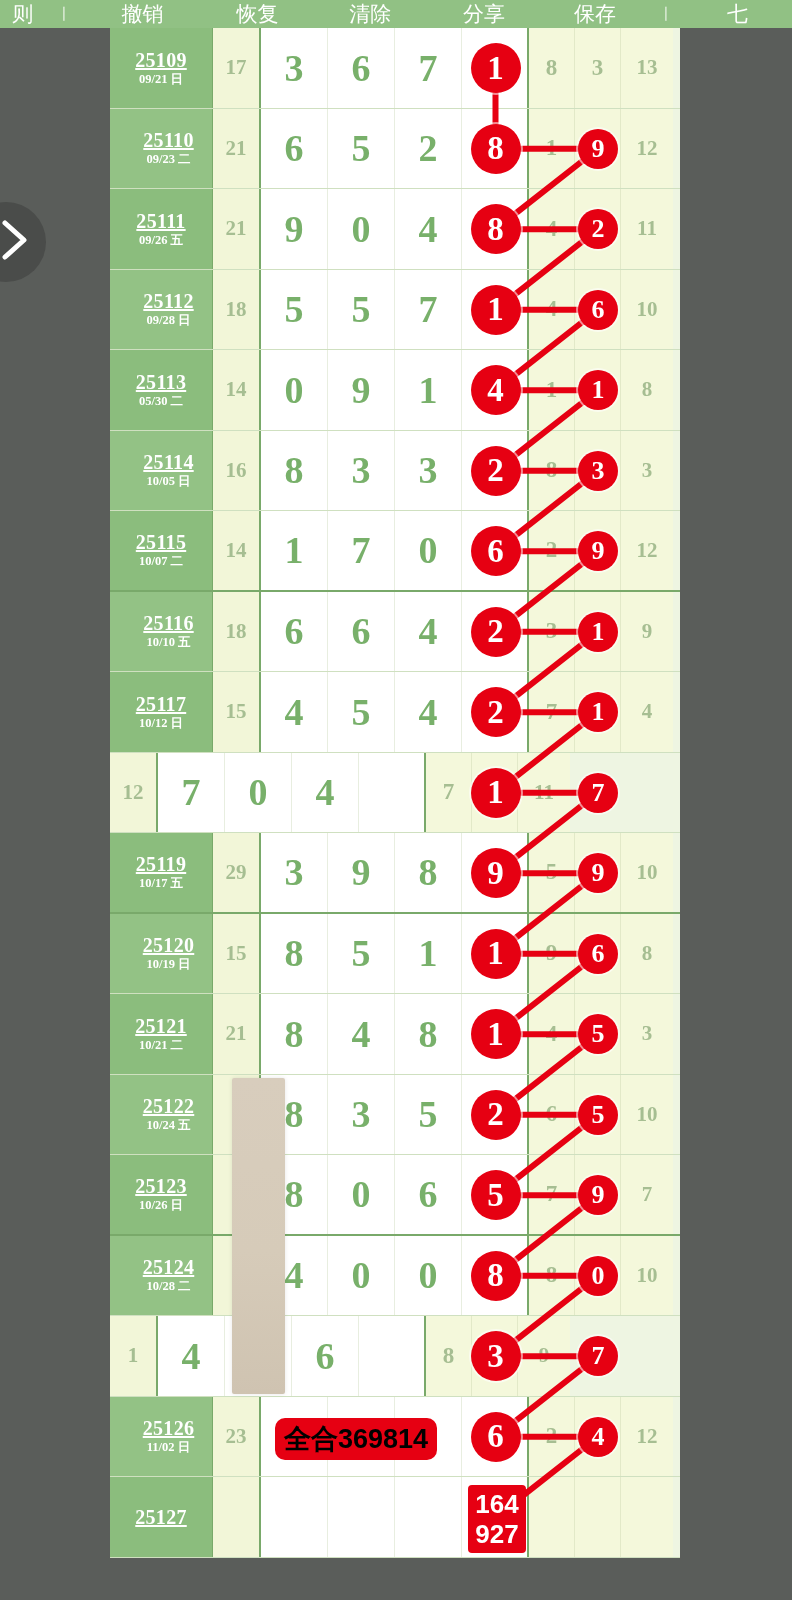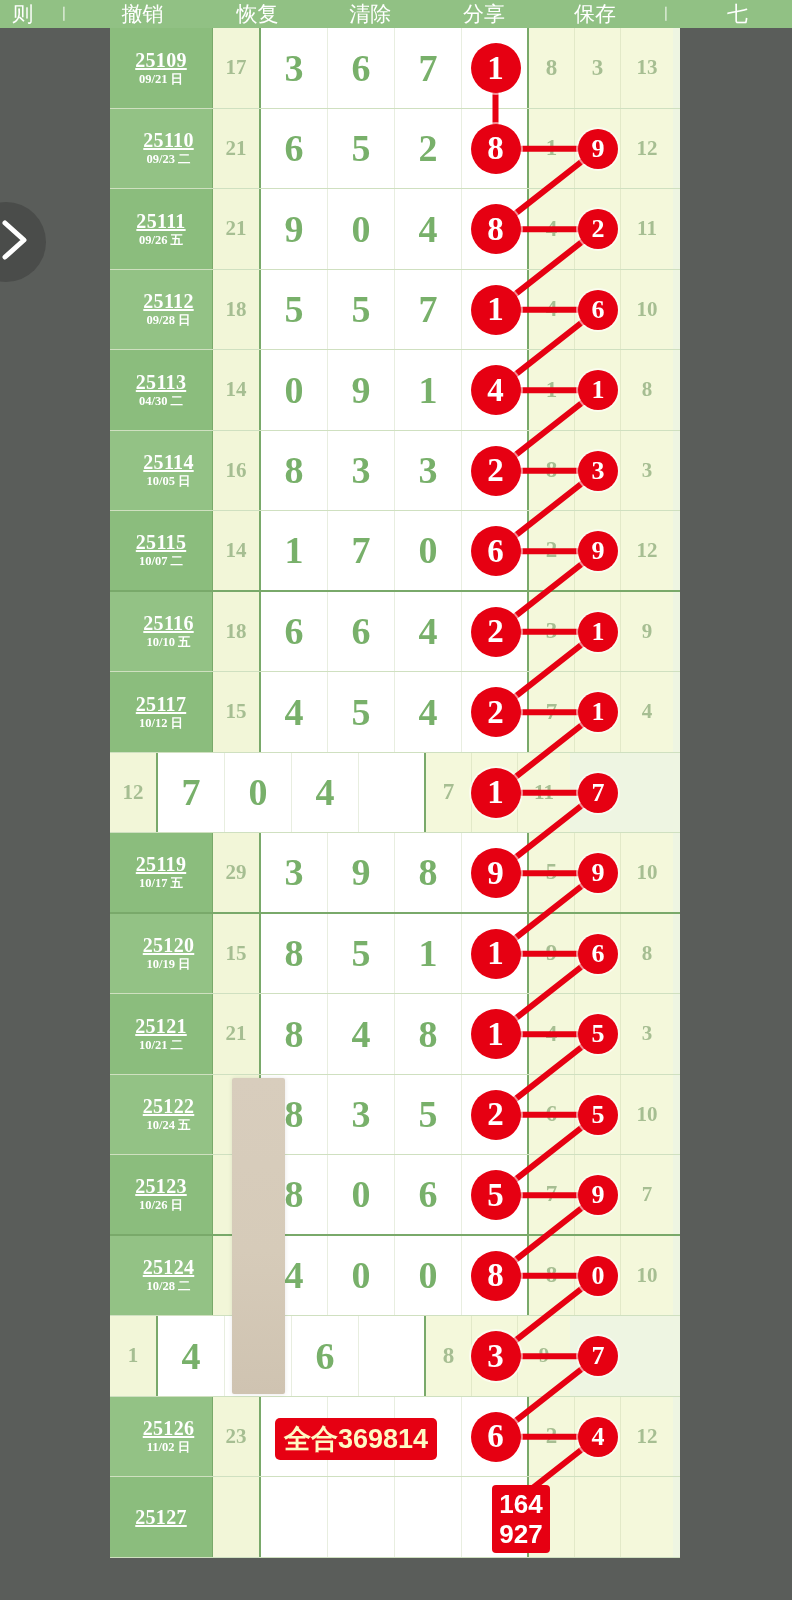--- a/index.html
+++ b/index.html
@@ -107,23 +107,23 @@
     font-family:"Liberation Serif","DejaVu Serif",serif;
   }
   .ball.small{width:40px;height:40px;font-size:26px;}
 
   
   #zig{position:absolute;left:110px;top:28px;z-index:25;pointer-events:none;}
 
   
   #sum-badge{
     position:absolute;z-index:40;
-    background:#e60012;color:#fef9c3;
+    background:#e60012;color:#000000;
     font-size:27px;font-weight:bold;
-    padding:3px 9px;border-radius:5px;white-space:nowrap;
+    padding:3px 9px;border-radius:10px;white-space:nowrap;
     font-family:"Liberation Sans","DejaVu Sans",sans-serif;
   }
   
   #pred-box{
     position:absolute;z-index:40;
     background:#e60012;color:#fff;border-radius:4px;
     width:58px;
     display:flex;flex-direction:column;align-items:center;justify-content:center;
     font-size:26px;font-weight:bold;line-height:30px;
     padding:4px 0;
@@ -214,21 +214,21 @@
       <div class="c-d">5</div>
       <div class="c-d">7</div>
       <div class="c-d hot"></div>
       <div class="c-t">4</div>
       <div class="c-t">6</div>
       <div class="c-t wide">10</div>
     </div>
     <div class="row">
       <div class="c-id">
         <div class="issue">25113</div>
-        <div class="date">04/30 二</div>
+        <div class="date">05/30 二</div>
       </div>
       <div class="c-sum">14</div>
       <div class="c-d">0</div>
       <div class="c-d">9</div>
       <div class="c-d">1</div>
       <div class="c-d hot"></div>
       <div class="c-t">1</div>
       <div class="c-t">1</div>
       <div class="c-t wide">8</div>
     </div>
@@ -420,21 +420,21 @@
       <div class="c-t wide"></div>
     </div>
   </div>
 
 <svg id="zig" width="570" height="1560">
     <polyline points="385.5,40.25 385.5,120.75 488,120.75 385.5,201.25 488,201.25 385.5,281.75 488,281.75 385.5,362.25 488,362.25 385.5,442.75 488,442.75 385.5,523.25 488,523.25 385.5,603.75 488,603.75 385.5,684.25 488,684.25 385.5,764.75 488,764.75 385.5,845.25 488,845.25 385.5,925.75 488,925.75 385.5,1006.25 488,1006.25 385.5,1086.75 488,1086.75 385.5,1167.25 488,1167.25 385.5,1247.75 488,1247.75 385.5,1328.25 488,1328.25 385.5,1408.75 488,1408.75 385.5,1489.25" fill="none" stroke="#e60012" stroke-width="6" stroke-linecap="round" stroke-linejoin="round"></polyline>
   </svg>
 
 <div id="sum-badge" style="left: 275px; top: 1417.75px;">全合369814</div>
 
-<div id="pred-box" style="left: 468px; top: 1485px; margin-left: 24px;">
+<div id="pred-box" style="left: 468px; top: 1485px;">
   <span>164</span>
   <span>927</span>
 </div>
 
 <div id="drag-overlay" style="left: 232px; top: 1077.5px; width: 53px; height: 316px;"></div>
 
 <div class="ball" style="left: 470.5px; top: 43.25px;">1</div>
 <div class="ball" style="left: 470.5px; top: 123.75px;">8</div>
 <div class="ball small" style="left: 578px; top: 128.75px;">9</div>
 <div class="ball" style="left: 470.5px; top: 204.25px;">8</div>

